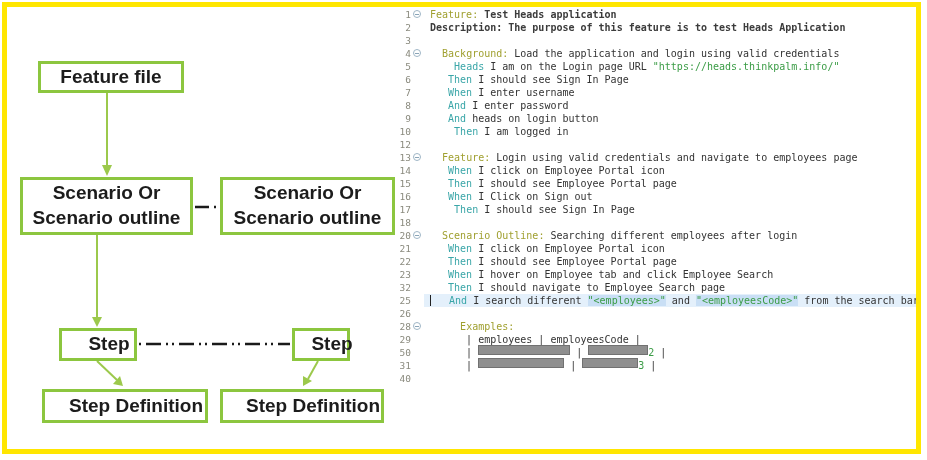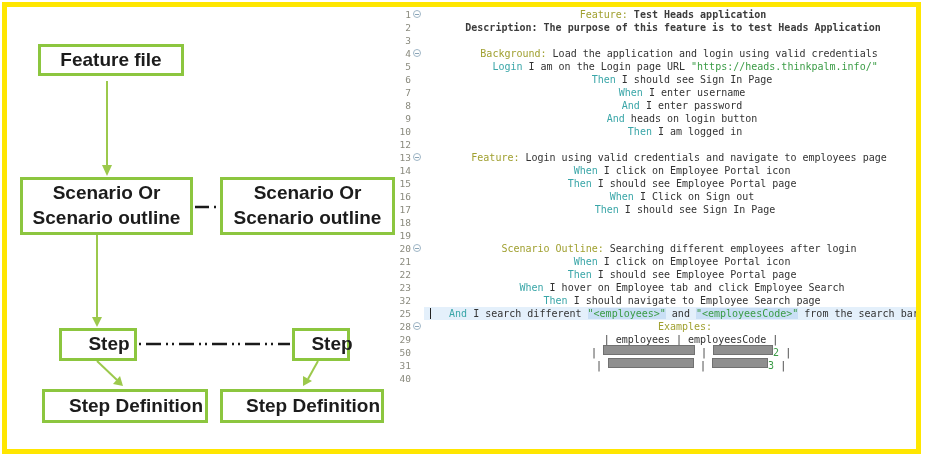--- a/index.html
+++ b/index.html
@@ -27,21 +27,21 @@
           font-family:"DejaVu Sans Mono",monospace;font-size:10px;
           line-height:13px;overflow:hidden;}
   .ln{display:flex;height:13px;}
   .num{width:18px;flex:none;text-align:right;color:var(--gutter_gray,#8a8a7e);
        font-size:9.5px;}
   .fold{width:13px;flex:none;position:relative;}
   .fold .ic{position:absolute;left:2px;top:2px;width:8px;height:8px;
             border:1px solid #9FB6C6;border-radius:50%;box-sizing:border-box;}
   .fold .ic::after{content:"";position:absolute;left:1px;right:1px;top:2.5px;
                    border-top:1px solid #8AA5B8;}
-  .code{white-space:pre;color:var(--text_dark,#333);padding-left:6px;flex:1;text-align:center;}
+  .code{white-space:pre;color:var(--text_dark,#333);padding-left:6px;flex:1;}
   .ln.sel .code{background:var(--sel_bg,#E4F0FB);}
   .kw{color:var(--kw_olive,#A0A030);}
   .step{color:var(--step_teal,#3AA6A8);}
   .str{color:var(--str_green,#3B9C46);}
   .strhl{color:var(--str_green,#3B9C46);background:var(--tokhl_bg,#C9DFF5);}
   .title{font-weight:bold;color:#3c3c3c;}
   .plain{}
   .caret{display:inline-block;width:0;border-left:1px solid #222;height:11px;
          vertical-align:top;margin-top:1px;}
   .redact{display:inline-block;background:var(--redact_gray,#8F8F8F);
@@ -66,21 +66,21 @@
 
       <line class="kline" x1="132" y1="337" x2="283" y2="337" stroke-dasharray="2 5 15 5 2 4 2 5 15 5 2 4"></line>
 
       <line class="gline" x1="90" y1="354" x2="110" y2="373"></line>
       <polygon class="ghead" points="116,379 106,377 113,369"></polygon>
 
       <line class="gline" x1="311" y1="354" x2="301" y2="372"></line>
       <polygon class="ghead" points="296,379 296,369 305,374"></polygon>
     </svg>
 
-    <div class="node" style="left:31px;top:37px;width:146px;height:32px;">Feature file</div>
+    <div class="node" style="left:31px;top:54px;width:146px;height:32px;">Feature file</div>
 
     <div class="node" style="left:13px;top:170px;width:173px;height:58px;">Scenario Or
 Scenario outline</div>
 
     <div class="node" style="left:213px;top:170px;width:175px;height:58px;">Scenario Or
 Scenario outline</div>
 
     <div class="node small" style="left:52px;top:321px;width:78px;height:33px;">Step</div>
 
     <div class="node small" style="left:285px;top:321px;width:58px;height:33px;">Step</div>
@@ -112,21 +112,21 @@
         <div class="ln">
           <span class="num">4</span>
           <span class="fold">
             <span class="ic"></span>
           </span>
           <span class="code"><span class="plain">  </span><span class="kw">Background: </span><span class="plain">Load the application and login using valid credentials</span></span>
         </div>
         <div class="ln">
           <span class="num">5</span>
           <span class="fold"></span>
-          <span class="code"><span class="plain">    </span><span class="step">Login </span><span class="plain">I am on the Login page URL </span><span class="str">"https://heads.thinkpalm.info/"</span></span>
+          <span class="code"><span class="plain">    </span><span class="step">Heads </span><span class="plain">I am on the Login page URL </span><span class="str">"https://heads.thinkpalm.info/"</span></span>
         </div>
         <div class="ln">
           <span class="num">6</span>
           <span class="fold"></span>
           <span class="code"><span class="plain">   </span><span class="step">Then </span><span class="plain">I should see Sign In Page</span></span>
         </div>
         <div class="ln">
           <span class="num">7</span>
           <span class="fold"></span>
           <span class="code"><span class="plain">   </span><span class="step">When </span><span class="plain">I enter username</span></span>
@@ -173,25 +173,20 @@
           <span class="fold"></span>
           <span class="code"><span class="plain">   </span><span class="step">When </span><span class="plain">I Click on Sign out</span></span>
         </div>
         <div class="ln">
           <span class="num">17</span>
           <span class="fold"></span>
           <span class="code"><span class="plain">    </span><span class="step">Then </span><span class="plain">I should see Sign In Page</span></span>
         </div>
         <div class="ln">
           <span class="num">18</span>
-          <span class="fold"></span>
-          <span class="code"></span>
-        </div>
-        <div class="ln">
-          <span class="num">19</span>
           <span class="fold"></span>
           <span class="code"></span>
         </div>
         <div class="ln">
           <span class="num">20</span>
           <span class="fold">
             <span class="ic"></span>
           </span>
           <span class="code"><span class="plain">  </span><span class="kw">Scenario Outline: </span><span class="plain">Searching different employees after login</span></span>
         </div>
@@ -214,20 +209,25 @@
           <span class="num">32</span>
           <span class="fold"></span>
           <span class="code"><span class="plain">   </span><span class="step">Then </span><span class="plain">I should navigate to Employee Search page</span></span>
         </div>
         <div class="ln sel">
           <span class="num">25</span>
           <span class="fold"></span>
           <span class="code"><span class="caret"></span><span class="plain">   </span><span class="step">And </span><span class="plain">I search different </span><span class="strhl">"&lt;employees&gt;"</span><span class="plain"> and </span><span class="strhl">"&lt;employeesCode&gt;"</span><span class="plain"> from the search bar</span></span>
         </div>
         <div class="ln">
+          <span class="num">26</span>
+          <span class="fold"></span>
+          <span class="code"></span>
+        </div>
+        <div class="ln">
           <span class="num">28</span>
           <span class="fold">
             <span class="ic"></span>
           </span>
           <span class="code"><span class="plain">     </span><span class="kw">Examples: </span></span>
         </div>
         <div class="ln">
           <span class="num">29</span>
           <span class="fold"></span>
           <span class="code"><span class="plain">      | employees | employeesCode |</span></span>

